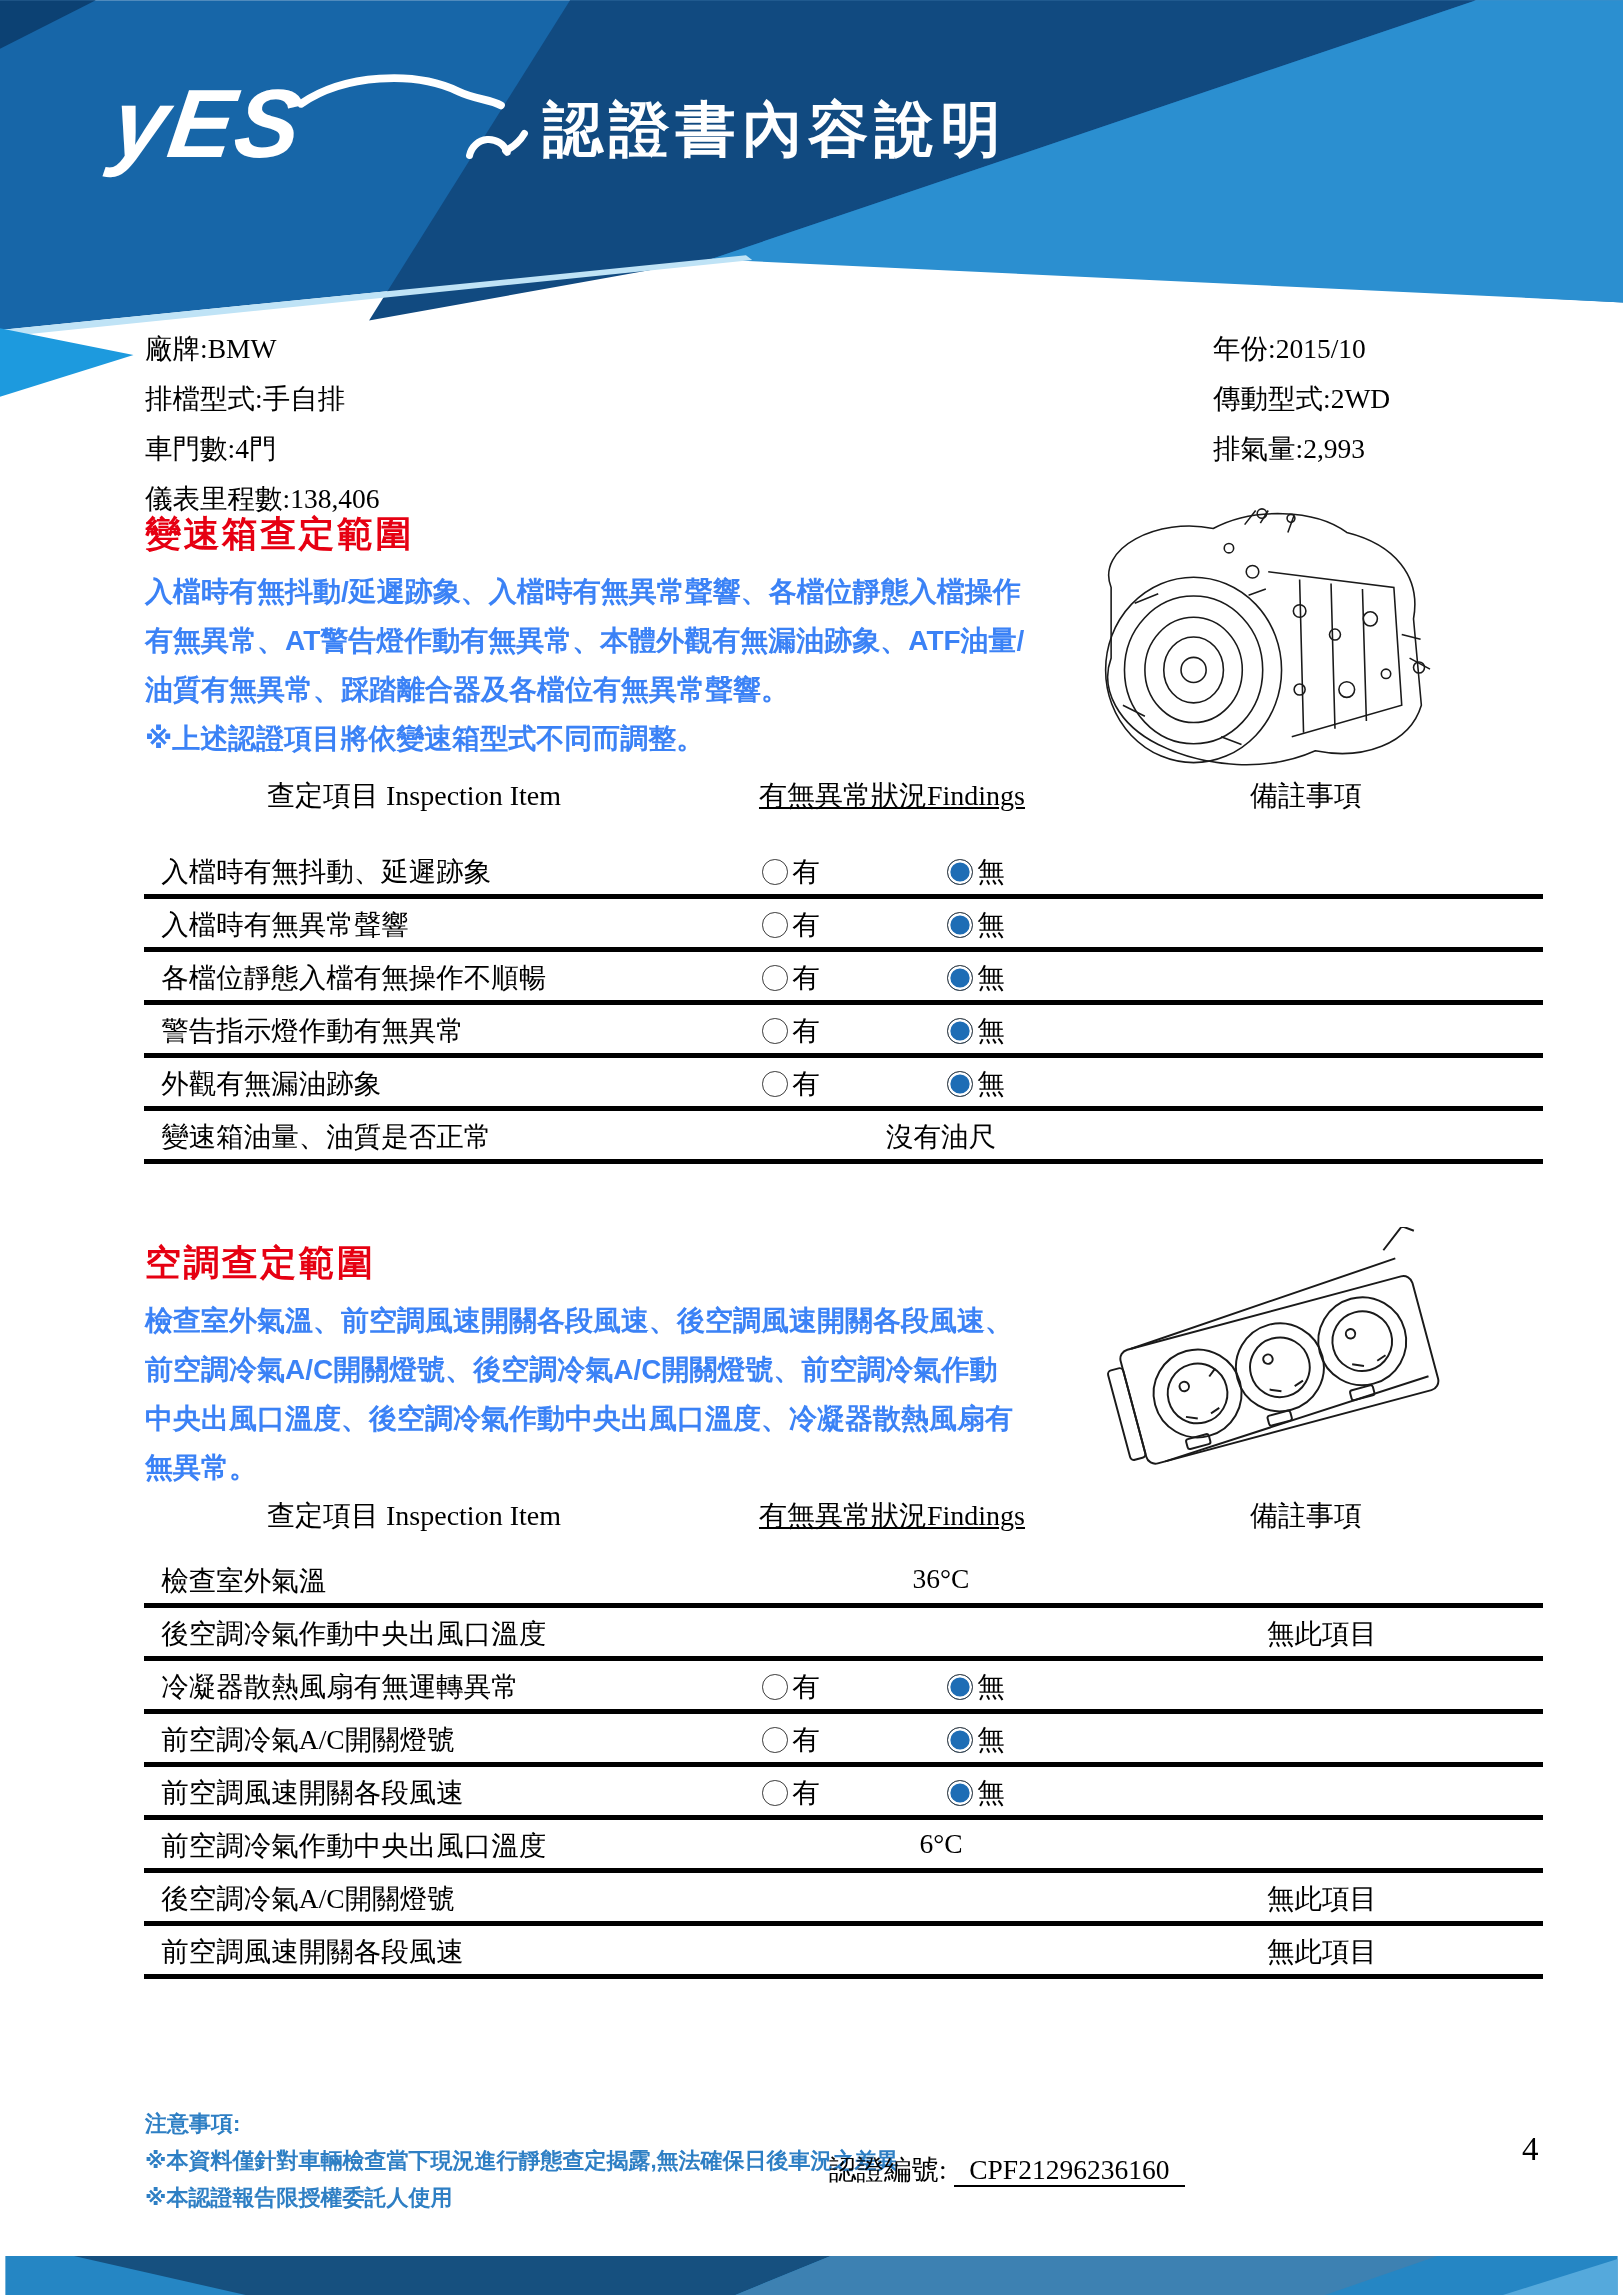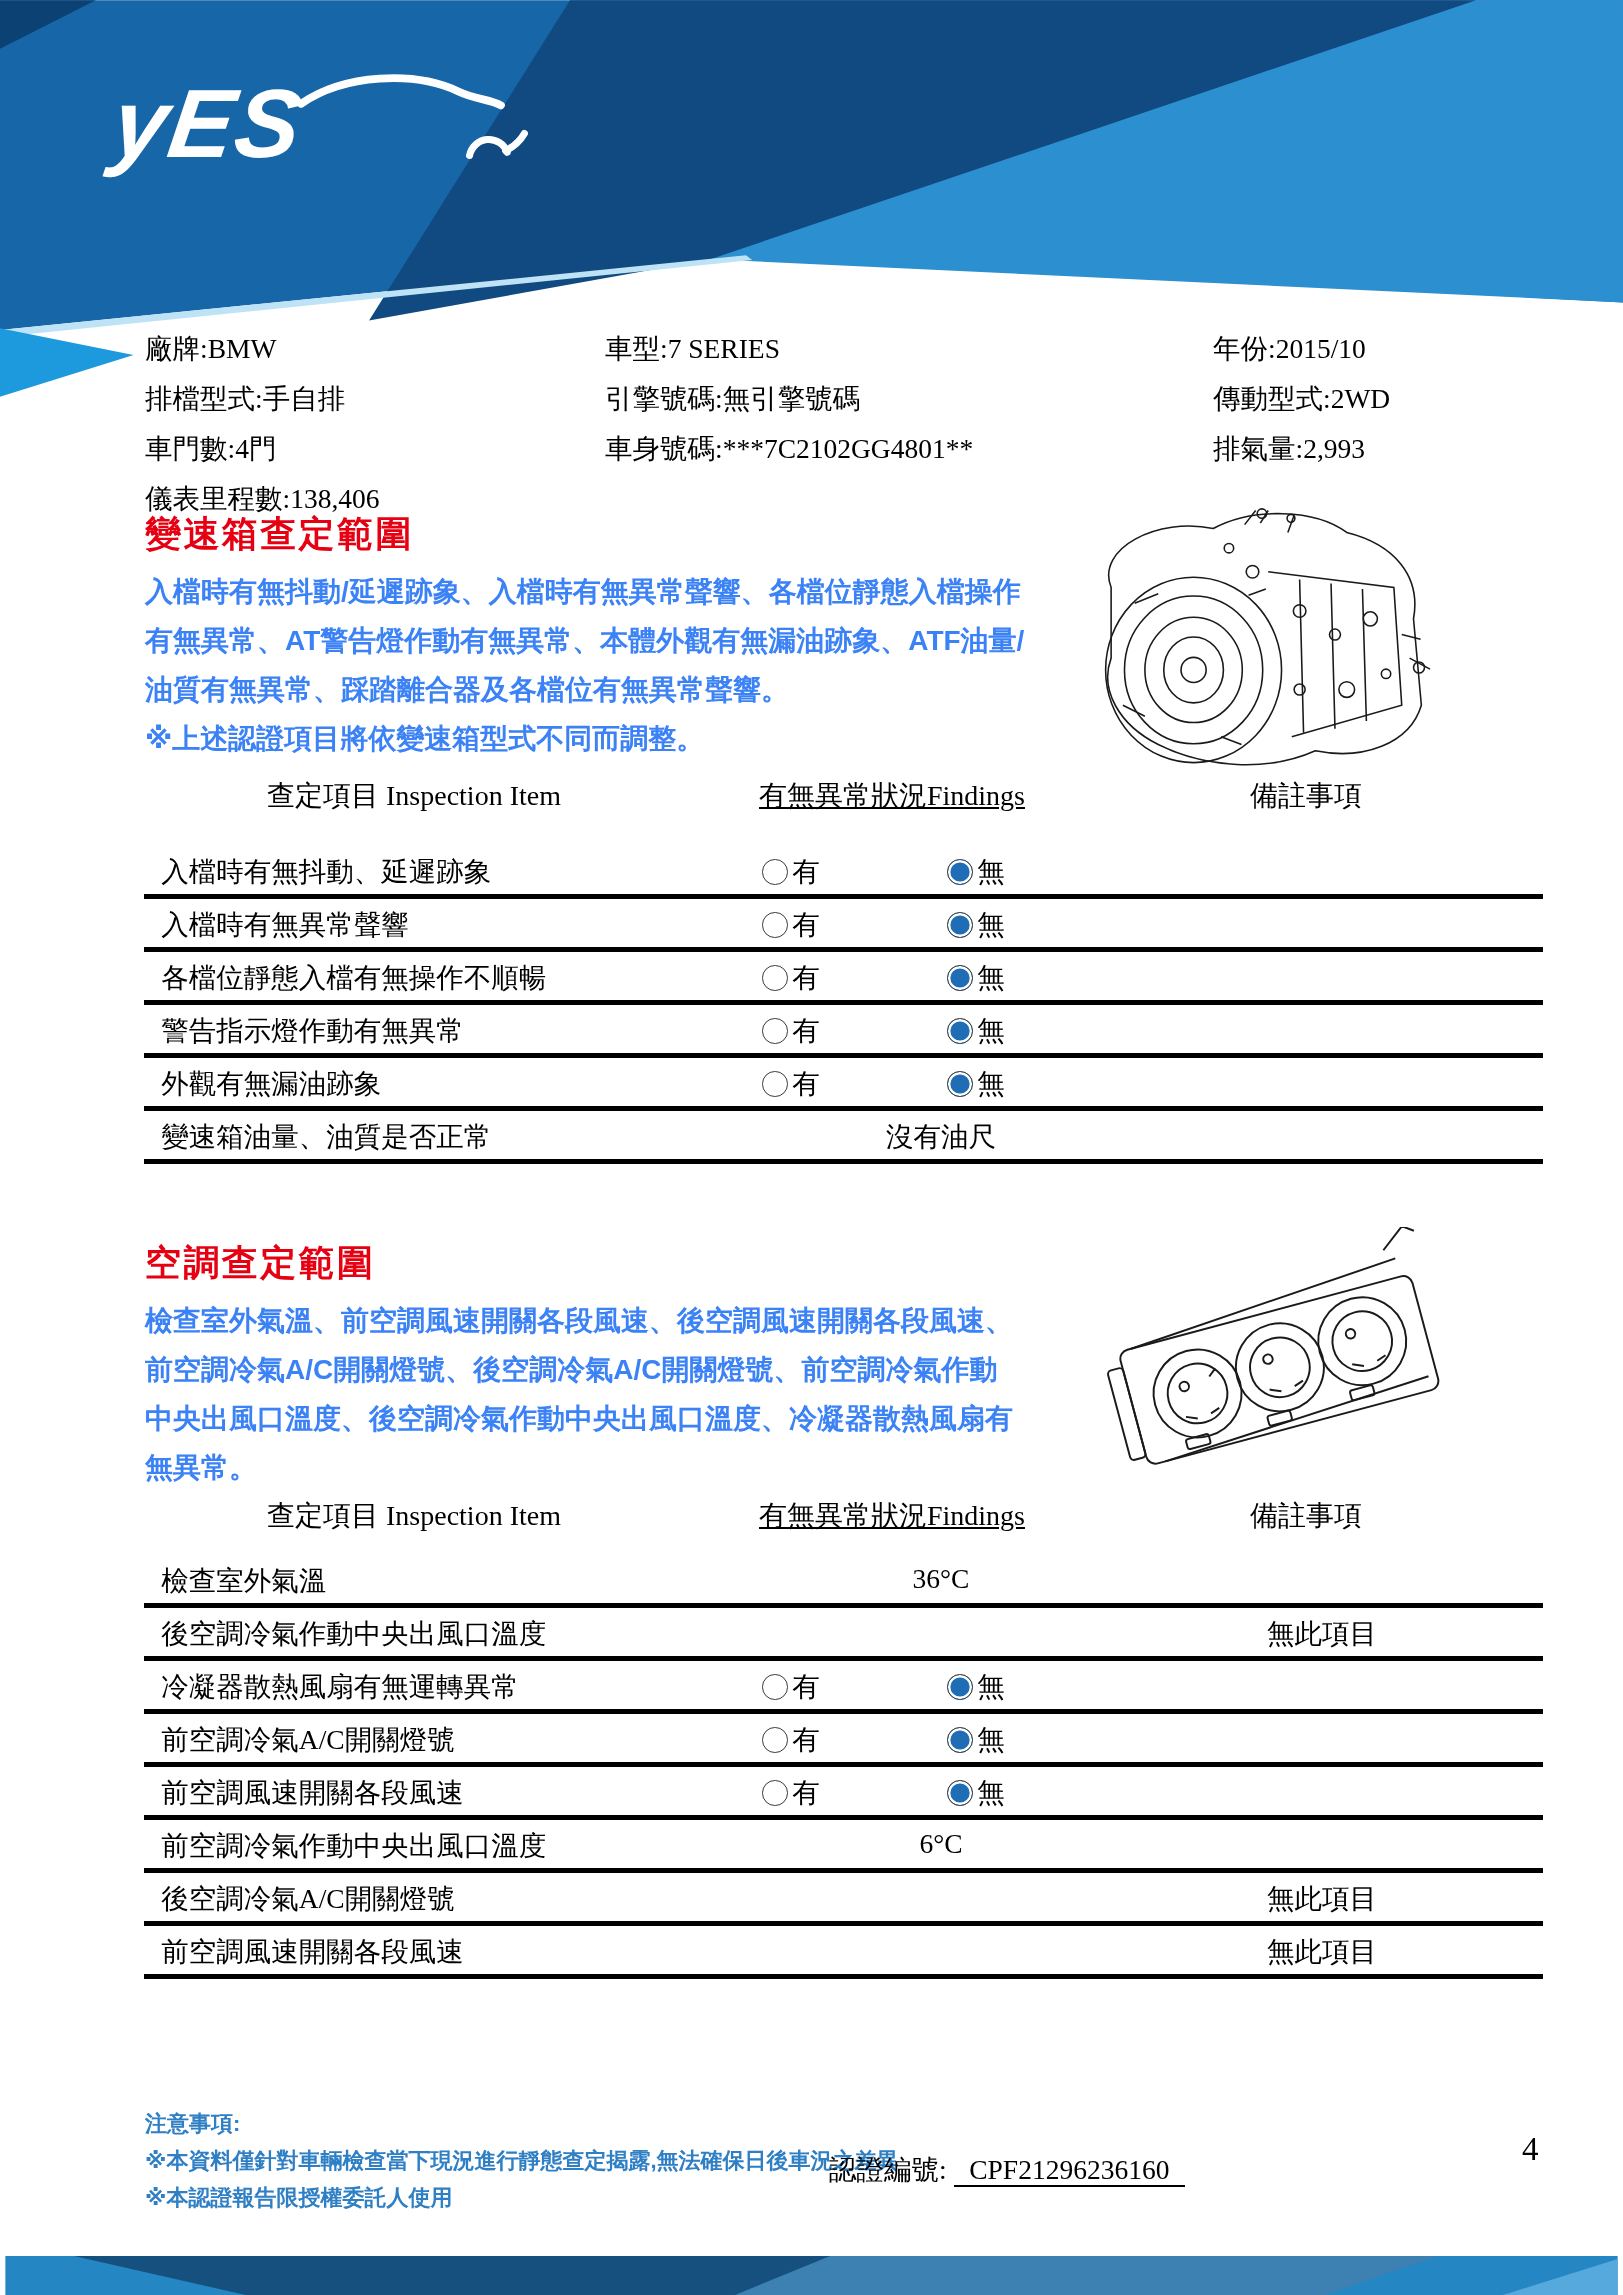--- a/index.html
+++ b/index.html
@@ -63,31 +63,27 @@
 
   <div class="logo">
     <span class="logo-text">yES</span>
     <svg class="swoosh" width="463" height="141" viewBox="0 0 590 180">
       <path d="M255,52 C310,14 400,10 455,36 C478,47 496,46 510,54" stroke="#fff" stroke-width="10" fill="none" stroke-linecap="round"></path>
       <path d="M470,118 a25,25 0 0 1 48,-4" stroke="#fff" stroke-width="9" fill="none" stroke-linecap="round"></path>
       <path d="M516,112 q16,-8 24,-22" stroke="#fff" stroke-width="9" fill="none" stroke-linecap="round"></path>
     </svg>
   </div>
 
+  <div class="page-title">認證書內容說明</div>
 
   <div class="info-col c1">
     <div>廠牌:BMW</div>
     <div>排檔型式:手自排</div>
     <div>車門數:4門</div>
     <div>儀表里程數:138,406</div>
-  </div>
-  <div class="info-col c2">
-    <div>車型:7 SERIES</div>
-    <div>引擎號碼:無引擎號碼</div>
-    <div>車身號碼:***7C2102GG4801**</div>
   </div>
   <div class="info-col c3">
     <div>年份:2015/10</div>
     <div>傳動型式:2WD</div>
     <div>排氣量:2,993</div>
   </div>
 
   <div class="sec-heading" style="top:510px;">變速箱查定範圍</div>
   <div class="sec-desc" style="top:567px;">
     <div>入檔時有無抖動/延遲跡象、入檔時有無異常聲響、各檔位靜態入檔操作</div>

